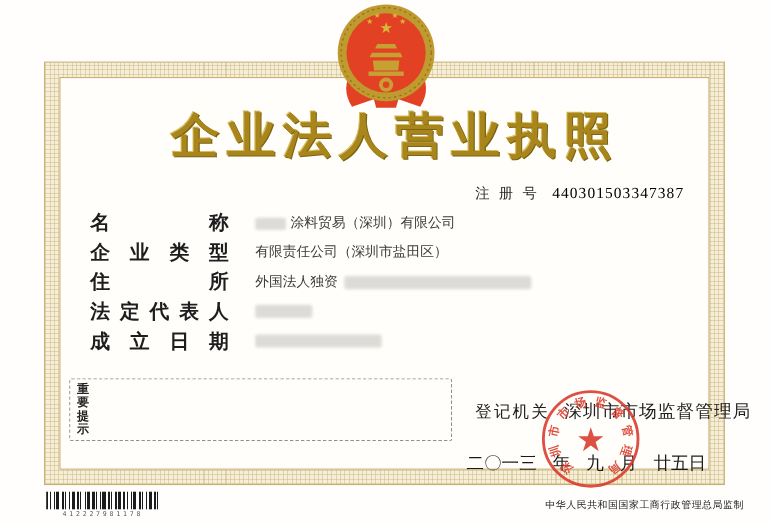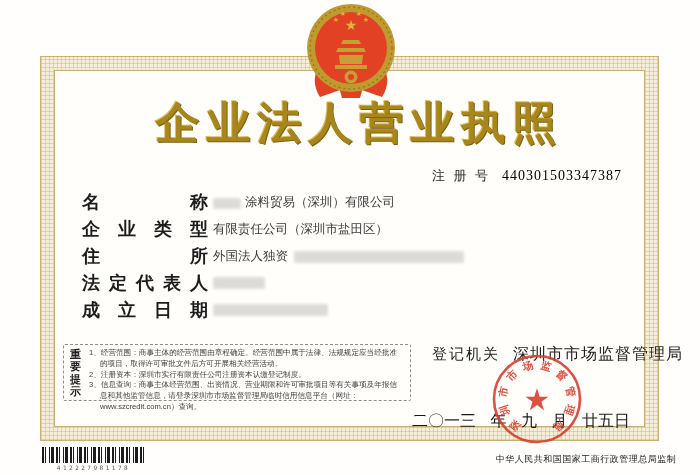--- a/index.html
+++ b/index.html
@@ -22,42 +22,42 @@
     color:#a8861c;text-shadow:1px 1px 0 #7c6412, -1px -1px 0 #d8bd62;}
 
   
   .reg-row{position:absolute;left:432px;top:167px;display:flex;align-items:baseline;gap:14px;}
   .reg-label{width:56px;font-size:13px;color:#2a2a2a;}
   .reg-no{font-size:14px;color:#000000;letter-spacing:1px;}
 
   
   .field-row{position:absolute;left:82px;display:flex;align-items:flex-start;}
   .field-label{width:126px;font-size:18px;font-weight:600;color:#1d1d1d;flex-shrink:0;}
-  .field-value{margin-left:5px;margin-top:4px;font-size:12.5px;color:#3a3a3a;white-space:nowrap;}
+  .field-value{margin-left:24px;margin-top:4px;font-size:12.5px;color:#3a3a3a;white-space:nowrap;}
   .split-chars{display:flex;justify-content:space-between;}
   .vchars{display:flex;flex-direction:column;justify-content:space-between;}
 
   .blur-blob{display:inline-block;vertical-align:middle;background:#d7d6d1;
     border-radius:2px;filter:blur(1.6px);opacity:.85;}
 
   
   .notes-box{position:absolute;left:63px;top:344px;width:348px;height:57px;
     border:1px dashed #8f8f8f;border-radius:2px;display:flex;gap:7px;
     padding:3px 6px 3px 5px;box-sizing:border-box;background:#fffefb;}
   .notes-side{width:13px;font-size:11px;font-weight:700;color:#222;line-height:1.1;
     height:100%;text-align:center;}
   .notes-items{flex:1;font-size:7.6px;line-height:1.42;color:#3d3d3d;
     font-family:"Liberation Sans","DejaVu Sans",sans-serif;}
   .notes-item{padding-left:11px;text-indent:-11px;}
 
   
-  .authority-row{position:absolute;left:432px;top:344px;display:flex;align-items:baseline;gap:13px;}
+  .authority-row{position:absolute;left:432px;top:364px;display:flex;align-items:baseline;gap:13px;}
   .authority-label{font-size:15px;color:#1d1d1d;letter-spacing:2px;}
   .authority-value{font-size:16px;color:#1d1d1d;letter-spacing:1px;}
-  .date-row{position:absolute;left:412px;top:411px;width:218px;display:flex;
+  .date-row{position:absolute;left:424px;top:411px;width:218px;display:flex;
     justify-content:space-between;font-size:16px;color:#1a1a1a;z-index:3;}
 
   
   .seal{position:absolute;left:490px;top:352px;width:94px;height:94px;opacity:.88;z-index:5;}
 
   
   .footer{position:absolute;left:462px;top:453px;width:248px;text-align:center;
     font-size:9px;color:#222;letter-spacing:.5px;}
   .barcode{position:absolute;left:42px;top:447px;width:103px;height:16px;
     background:repeating-linear-gradient(90deg,
@@ -162,25 +162,20 @@
     </span>
   </div>
 
   <div class="notes-box">
     <div class="notes-side vchars split-chars">
         <span>重</span>
         <span>要</span>
         <span>提</span>
         <span>示</span>
       </div>
-    <div class="notes-items">
-      <div class="notes-item">1、经营范围：商事主体的经营范围由章程确定。经营范围中属于法律、法规规定应当经批准的项目，取得许可审批文件后方可开展相关经营活动。</div>
-      <div class="notes-item">2、注册资本：深圳市实行有限责任公司注册资本认缴登记制度。</div>
-      <div class="notes-item">3、信息查询：商事主体经营范围、出资情况、营业期限和许可审批项目等有关事项及年报信息和其他监管信息，请登录深圳市市场监督管理局临时信用信息平台（网址：www.szcredit.com.cn）查询。</div>
-    </div>
   </div>
 
   <div class="authority-row">
     <span class="authority-label">登记机关</span>
     <span class="authority-value">深圳市市场监督管理局</span>
   </div>
 
   <div class="date-row">
     <span>二〇一三</span>
     <span>年</span>

